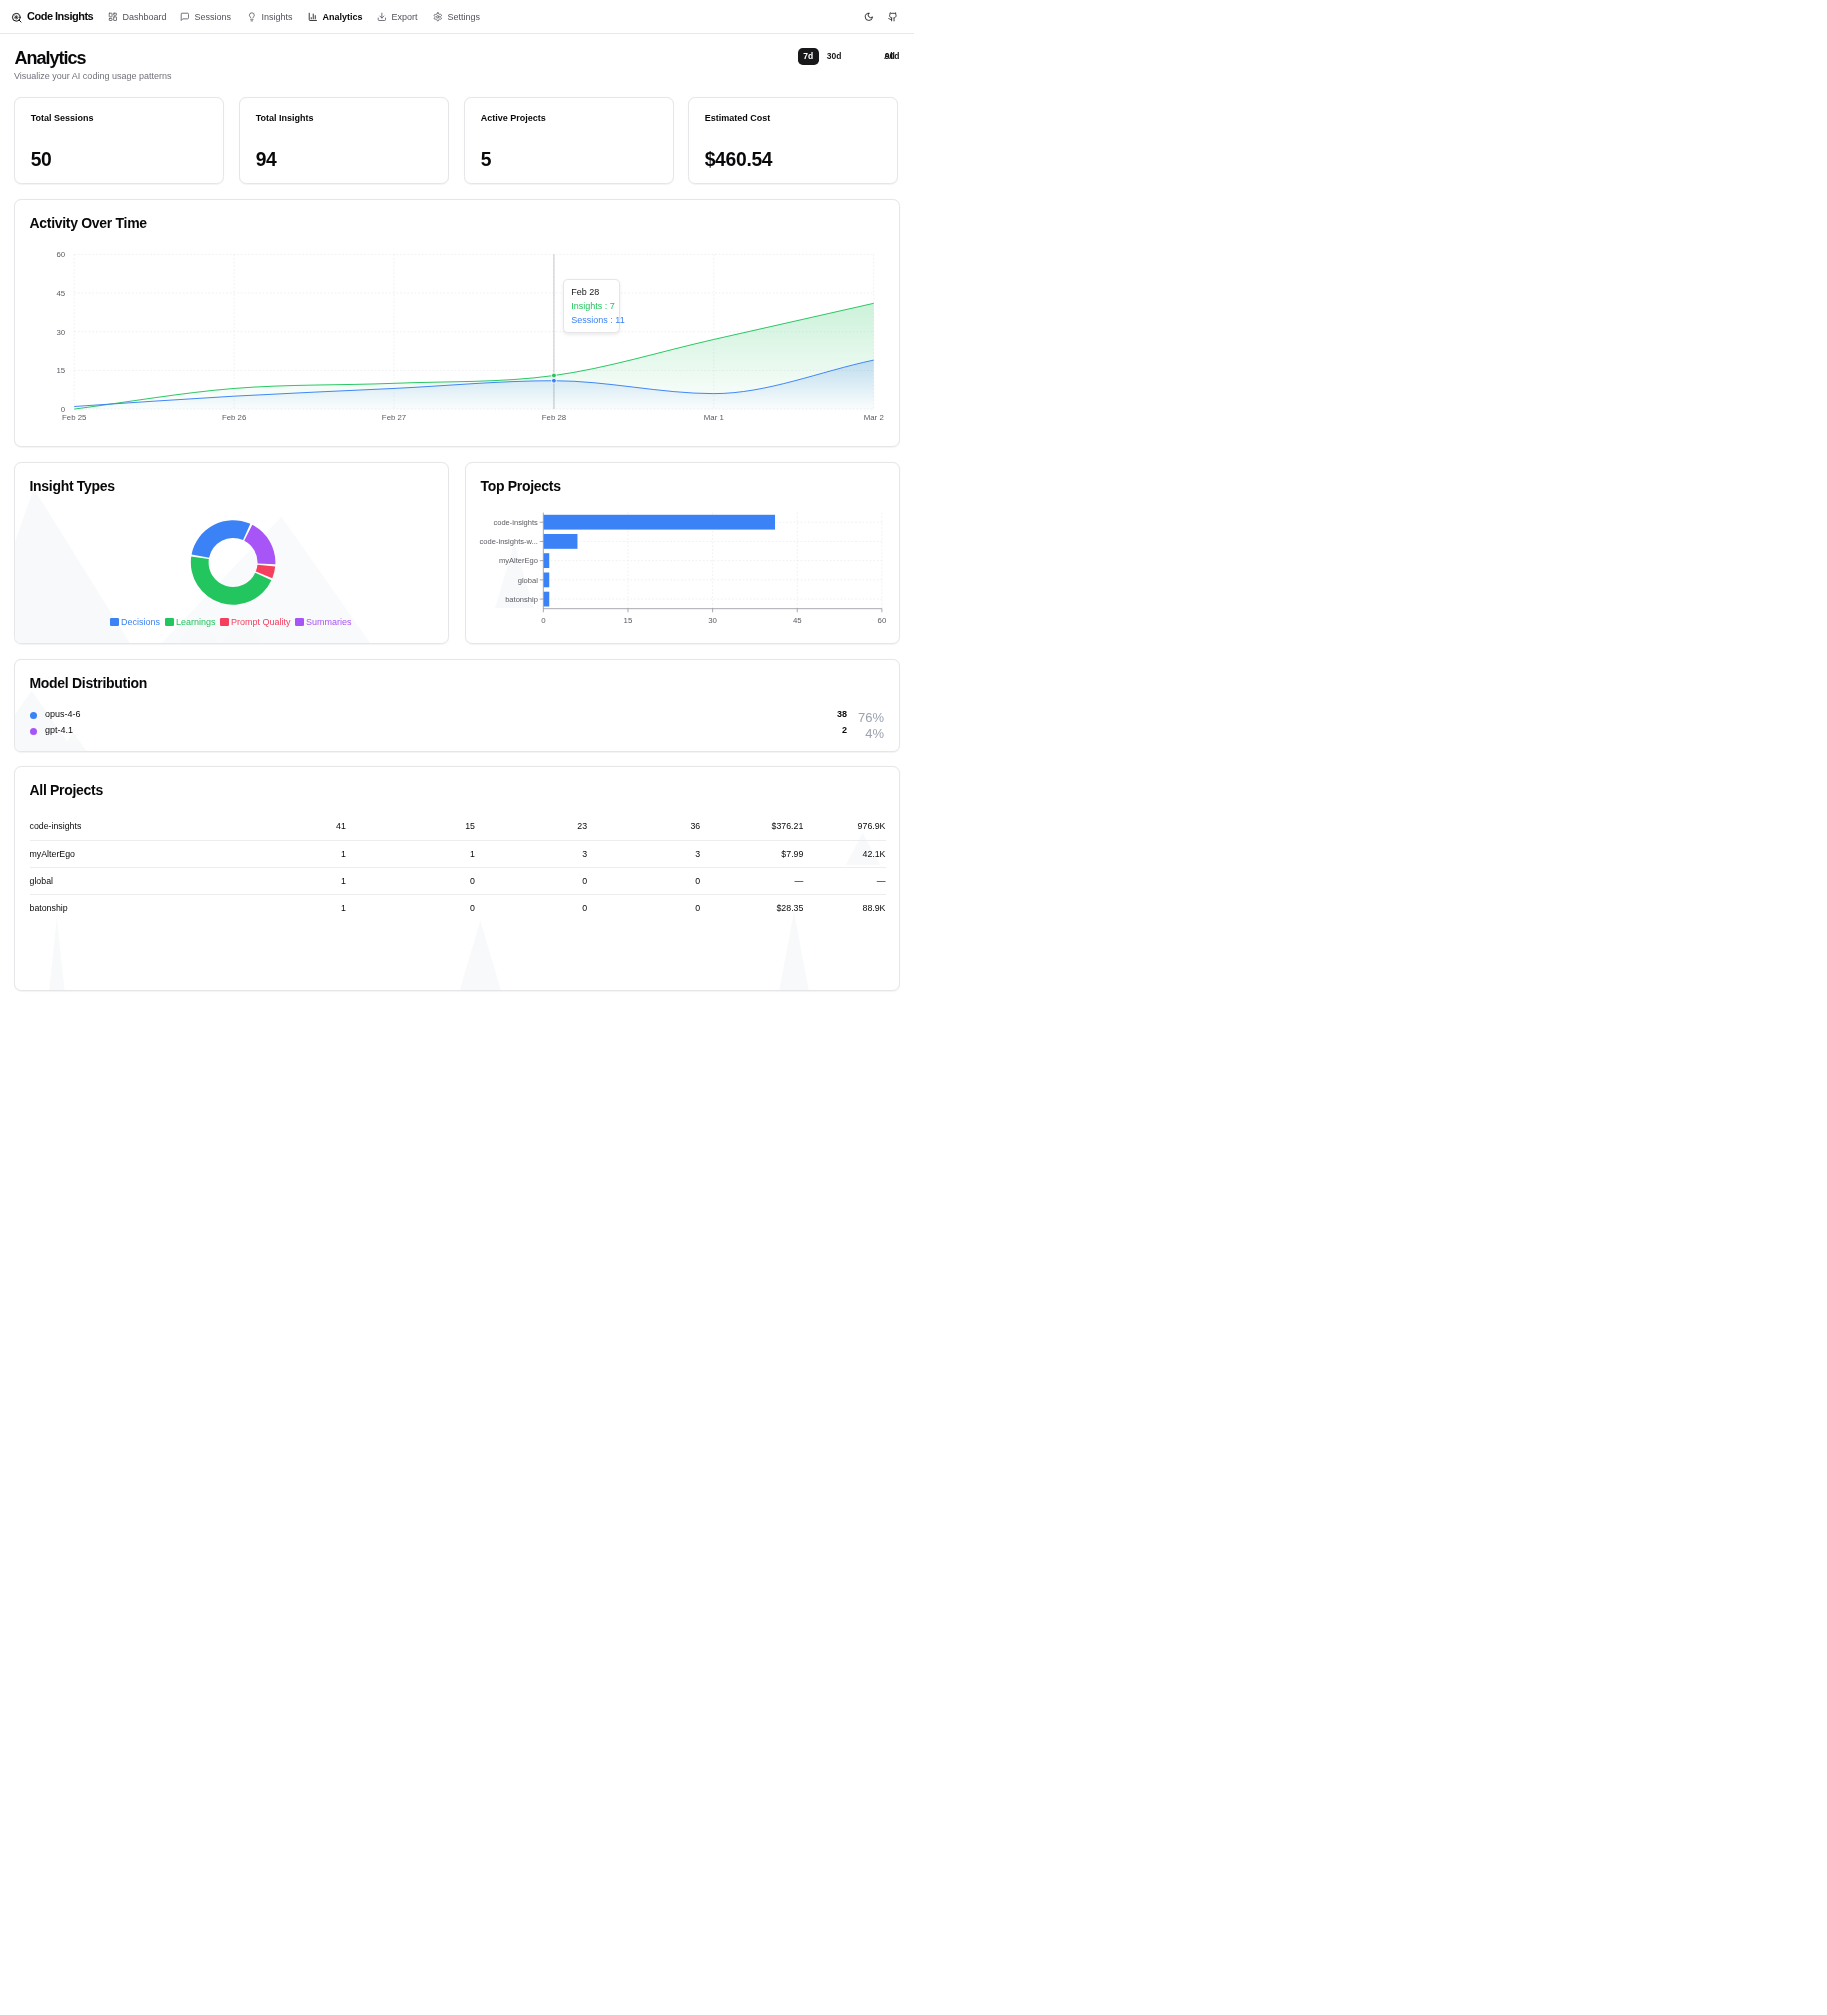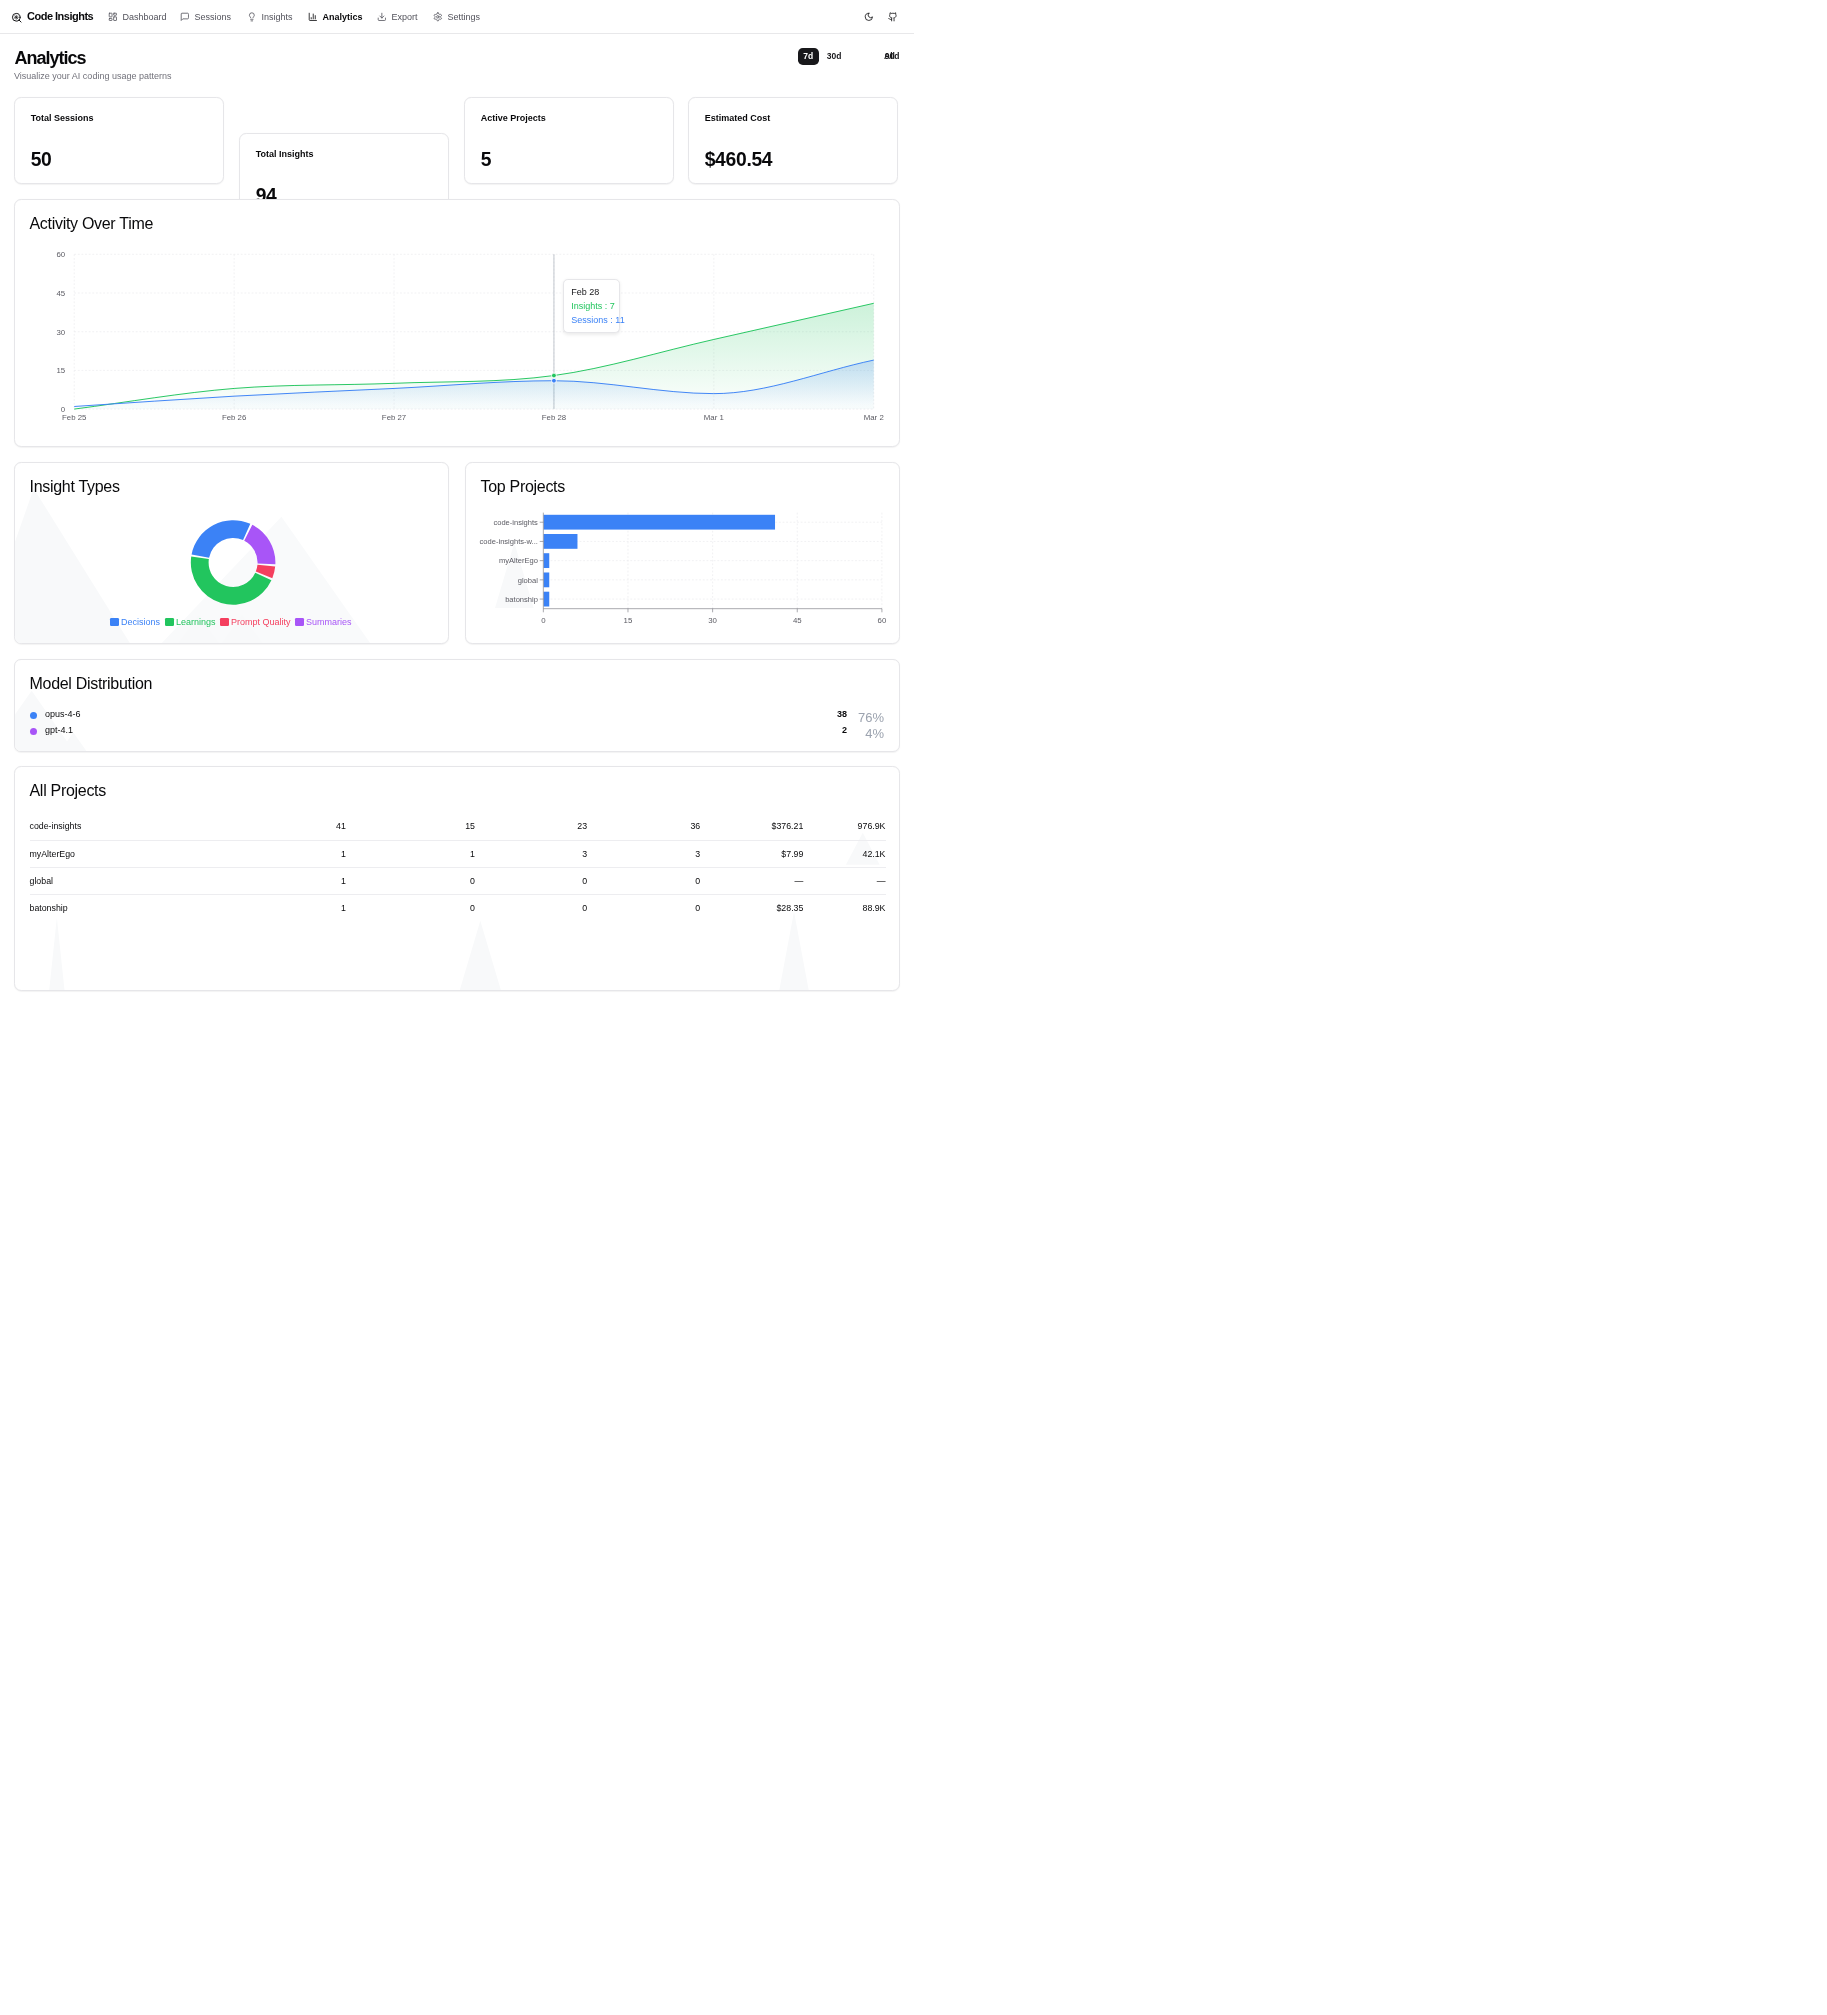--- a/index.html
+++ b/index.html
@@ -5,21 +5,21 @@
 * { margin:0; padding:0; box-sizing:border-box; }
 html,body { width:914px; background:#fff; font-family:"Liberation Sans", sans-serif; color:#09090b; }
 body { position:relative; height:1008px; overflow:hidden; }
 .hdr { position:absolute; left:0; top:0; width:914px; height:34px; border-bottom:0.6px solid #e8e8ea; background:#fff; }
 .hdr svg { position:absolute; }
 .logo-t { position:absolute; left:27px; top:10.3px; font-size:11px; font-weight:700; letter-spacing:-0.5px; }
 .nav-i { position:absolute; top:12.4px; font-size:9px; color:#52525b; }
 .nav-i .txt { position:absolute; left:14.5px; top:-0.6px; white-space:nowrap; }
 .nav-i.act { color:#09090b; font-weight:600; }
 .card { position:absolute; background:#fff; border:0.6px solid #e6e6e9; border-radius:7.3px; box-shadow:0 0.6px 1.2px rgba(0,0,0,0.05); overflow:hidden; }
-.ctitle { position:absolute; left:14.5px; top:15px; font-size:16px; font-weight:400; letter-spacing:-0.3px; }
+.ctitle { position:absolute; left:14.5px; top:15px; font-size:14px; font-weight:700; letter-spacing:-0.3px; }
 .h1 { position:absolute; left:14.5px; top:48px; font-size:18px; font-weight:700; letter-spacing:-1px; }
 .sub { position:absolute; left:14px; top:71px; font-size:9px; color:#71717a; }
 .tbtn { position:absolute; top:48px; height:17px; font-size:8.5px; font-weight:600; color:#18181b; text-align:center; line-height:17px; }
 .tbtn.on { background:#18181b; color:#fff; border-radius:4.8px; }
 .slabel { position:absolute; left:15.7px; top:14.5px; font-size:9px; font-weight:600; }
 .snum { position:absolute; left:15.7px; top:144px; font-size:19.3px; font-weight:700; letter-spacing:-0.3px; }
 .statc .snum { top:51px; }
 table.proj { position:absolute; left:14.5px; top:46px; width:856px; border-collapse:collapse; font-size:8.8px; }
 table.proj th { font-weight:600; text-align:right; padding:0 0 0 0; height:30px; border-bottom:0.6px solid #dcdce0; }
 table.proj th:first-child { text-align:left; }
@@ -111,21 +111,21 @@
 <div class="sub">Visualize your AI coding usage patterns</div>
 <div class="tbtn on" style="left:798px;width:20.5px;">7d</div>
 <div class="tbtn" style="left:822px;width:24px;">30d</div>
 <div class="tbtn" style="left:880px;width:24px;">90d</div>
 <div class="tbtn" style="left:879px;width:21px;">All</div>
 
 <div class="card statc" style="left:14px;top:97px;width:210px;height:87px;">
   <div class="slabel">Total Sessions</div>
     <div class="snum">50</div>
 </div>
-<div class="card statc" style="left:239px;top:97px;width:210px;height:87px;margin-top:36px;">
+<div class="card statc" style="left:239px;top:97px;width:210px;height:87px;">
   <div class="slabel">Total Insights</div>
     <div class="snum">94</div>
 </div>
 <div class="card statc" style="left:464px;top:97px;width:210px;height:87px;">
   <div class="slabel">Active Projects</div>
     <div class="snum">5</div>
 </div>
 <div class="card statc" style="left:688px;top:97px;width:210px;height:87px;">
   <div class="slabel">Estimated Cost</div>
     <div class="snum">$460.54</div>

